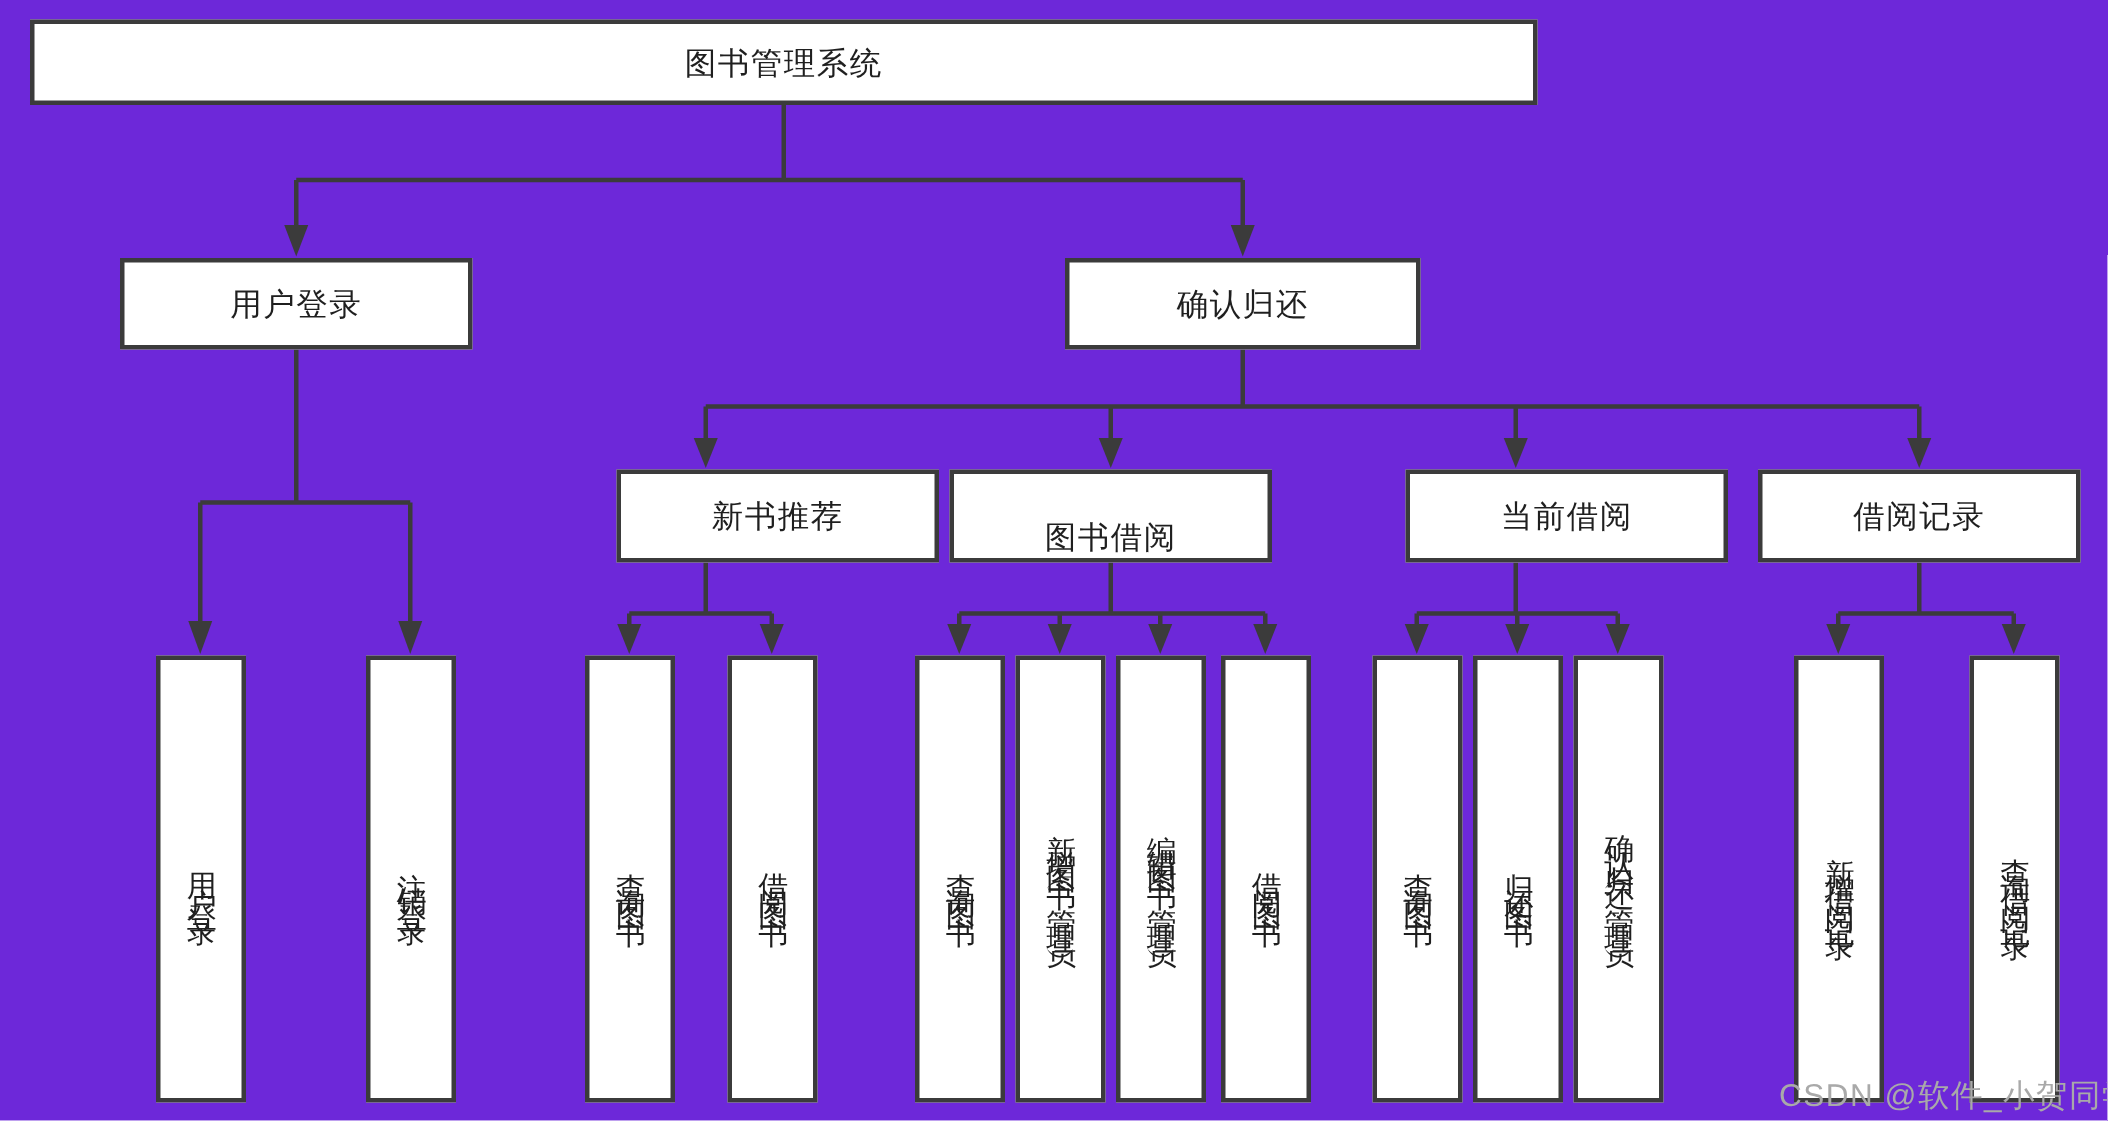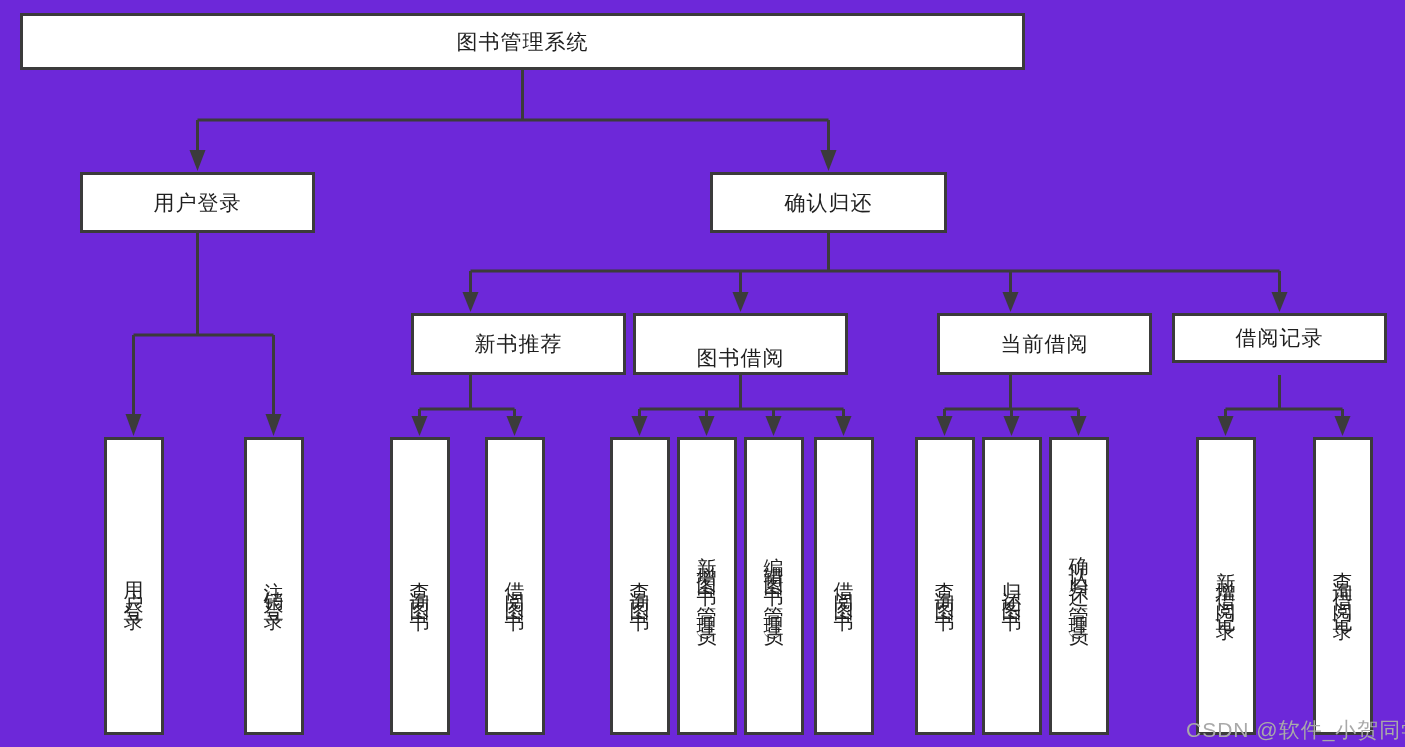--- a/index.html
+++ b/index.html
@@ -122,21 +122,21 @@
 
   <div class="box hnode" style="left:363px; top:313px; width:215px; height:62px;margin-left:48px;">
     <span>新书推荐</span>
   </div>
   <div class="box hnode" style="left:633px; top:313px; width:215px; height:62px;align-items:flex-end;">
     <span>图书借阅</span>
   </div>
   <div class="box hnode" style="left:903px; top:313px; width:215px; height:62px;margin-left:34px;">
     <span>当前借阅</span>
   </div>
-  <div class="box hnode" style="left:1172px; top:313px; width:215px; height:50px;">
+  <div class="box hnode" style="left:1172px; top:313px; width:215px; height:62px;">
     <span>借阅记录</span>
   </div>
 
   <div class="box leaf" style="left:104px;">
     <span class="vtext">用户登录</span>
   </div>
   <div class="box leaf" style="left:244px;">
     <span class="vtext">注销登录</span>
   </div>
 

